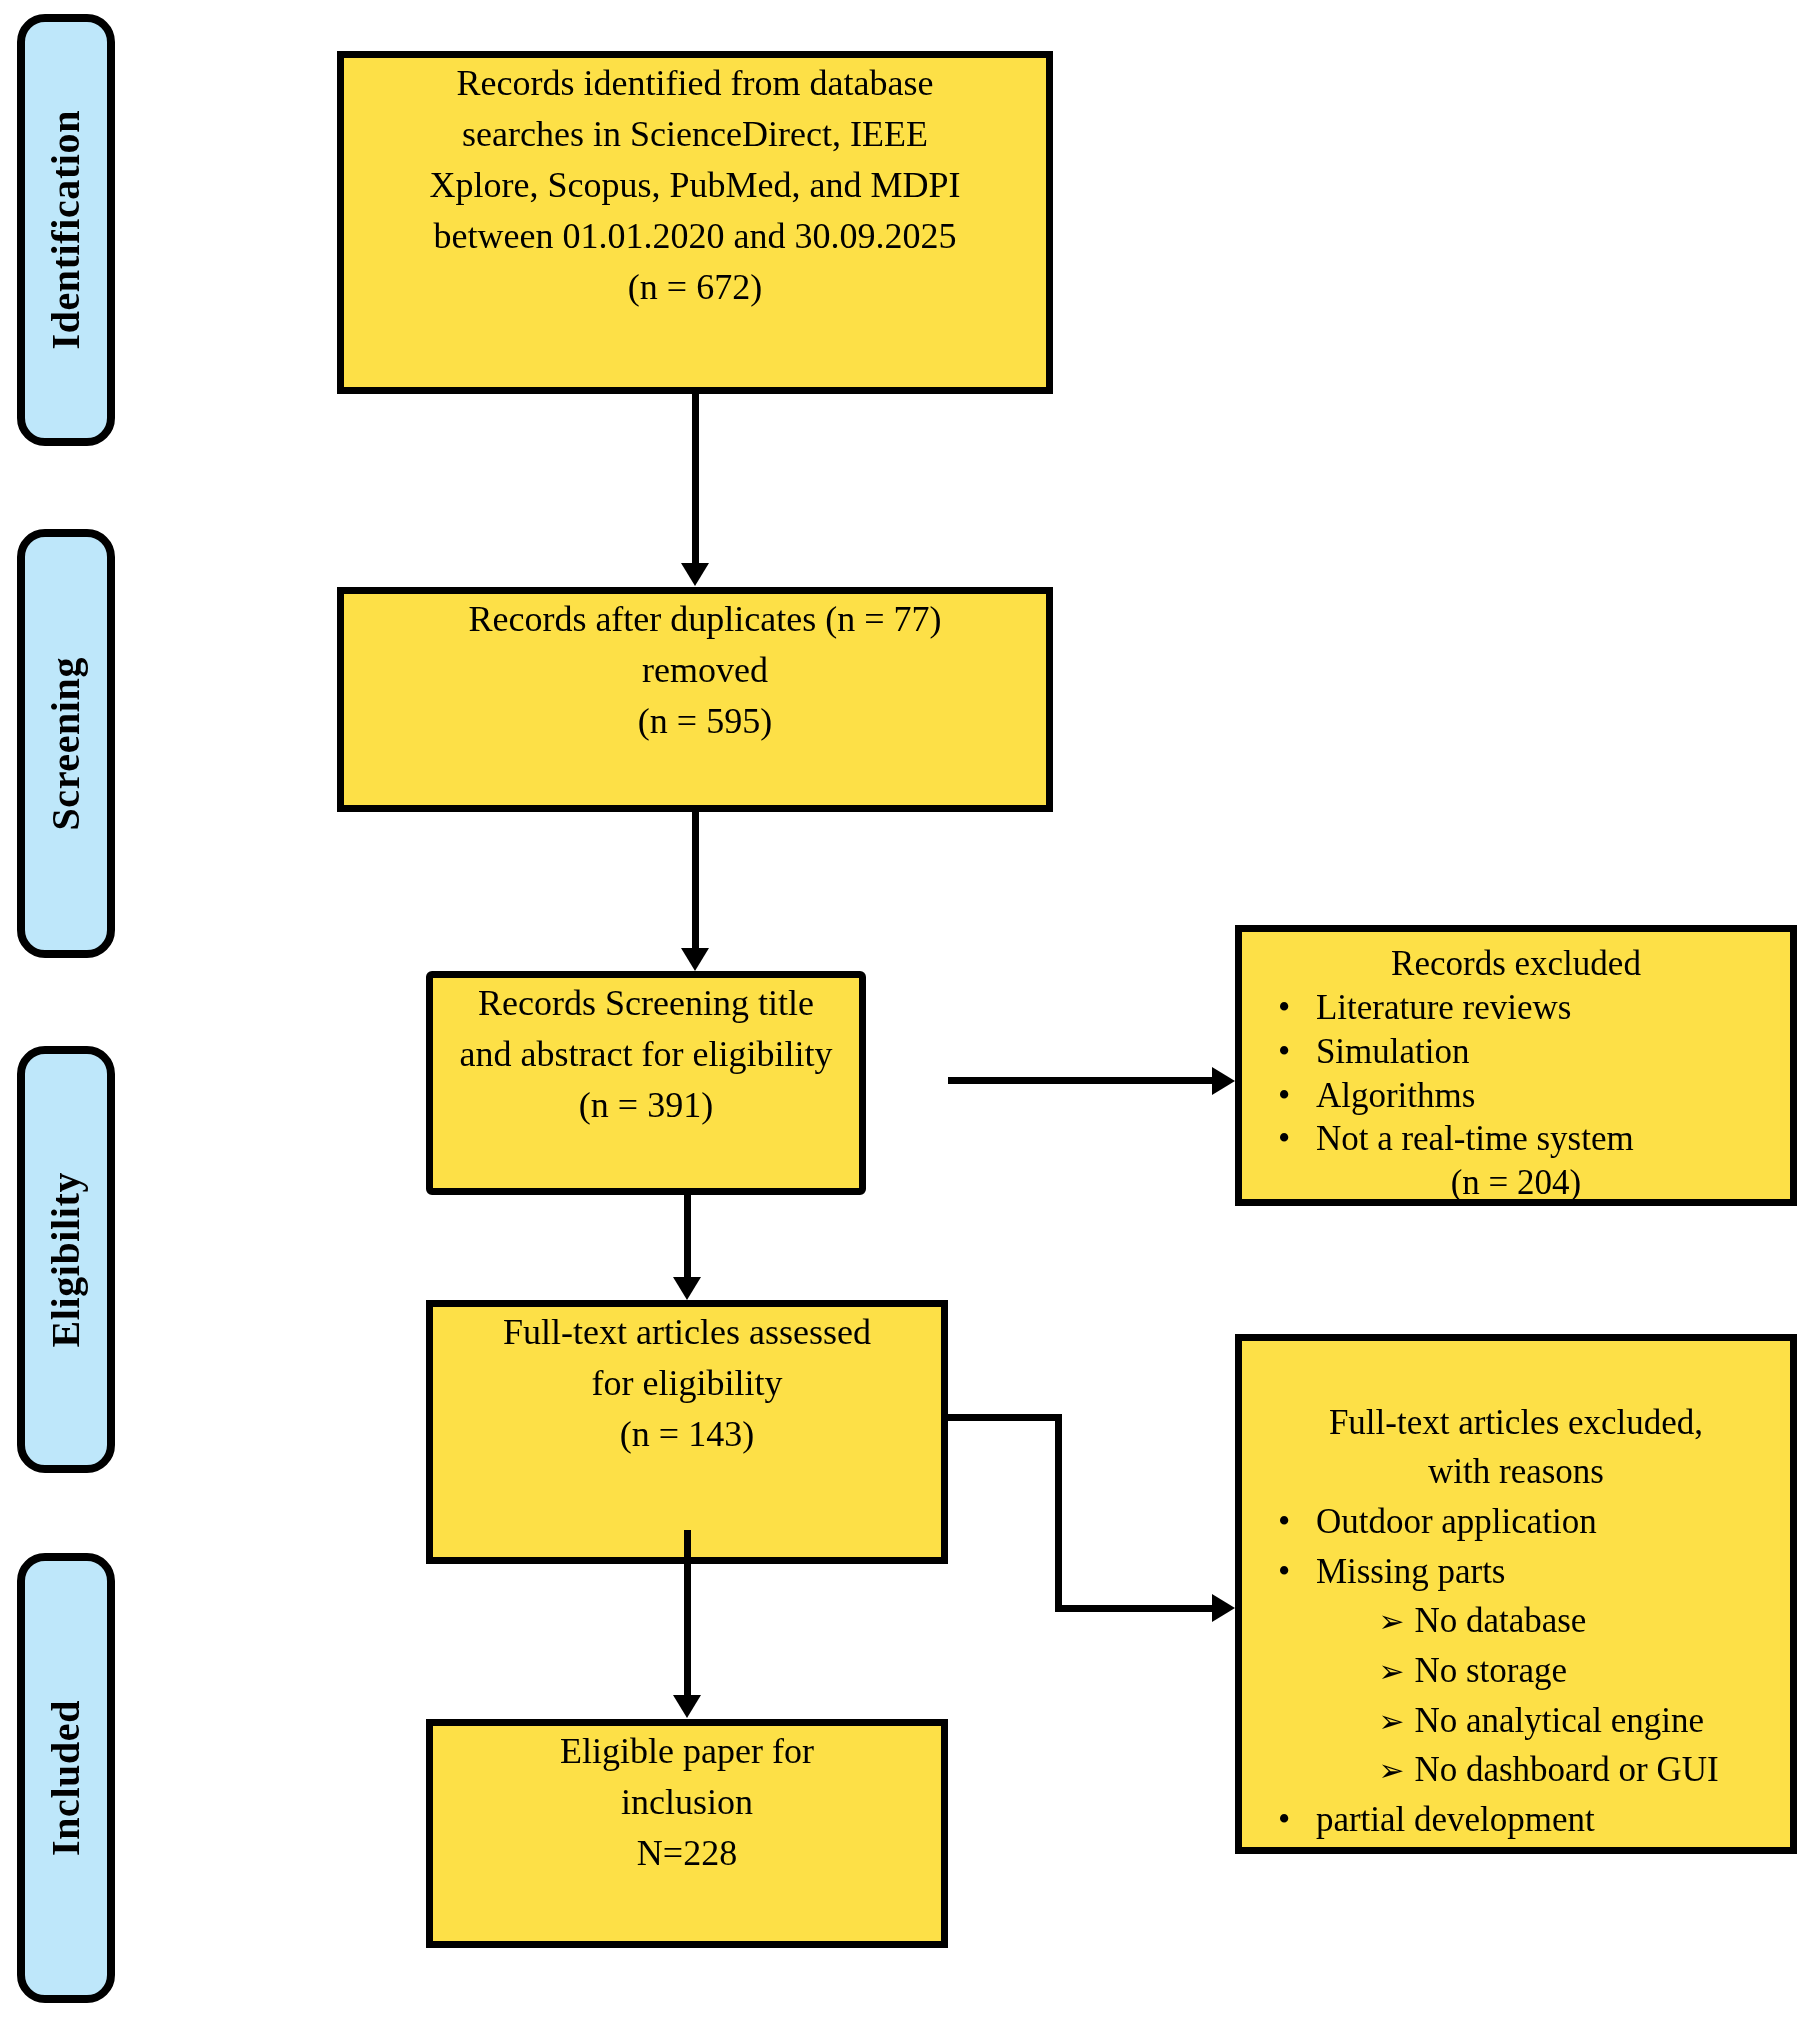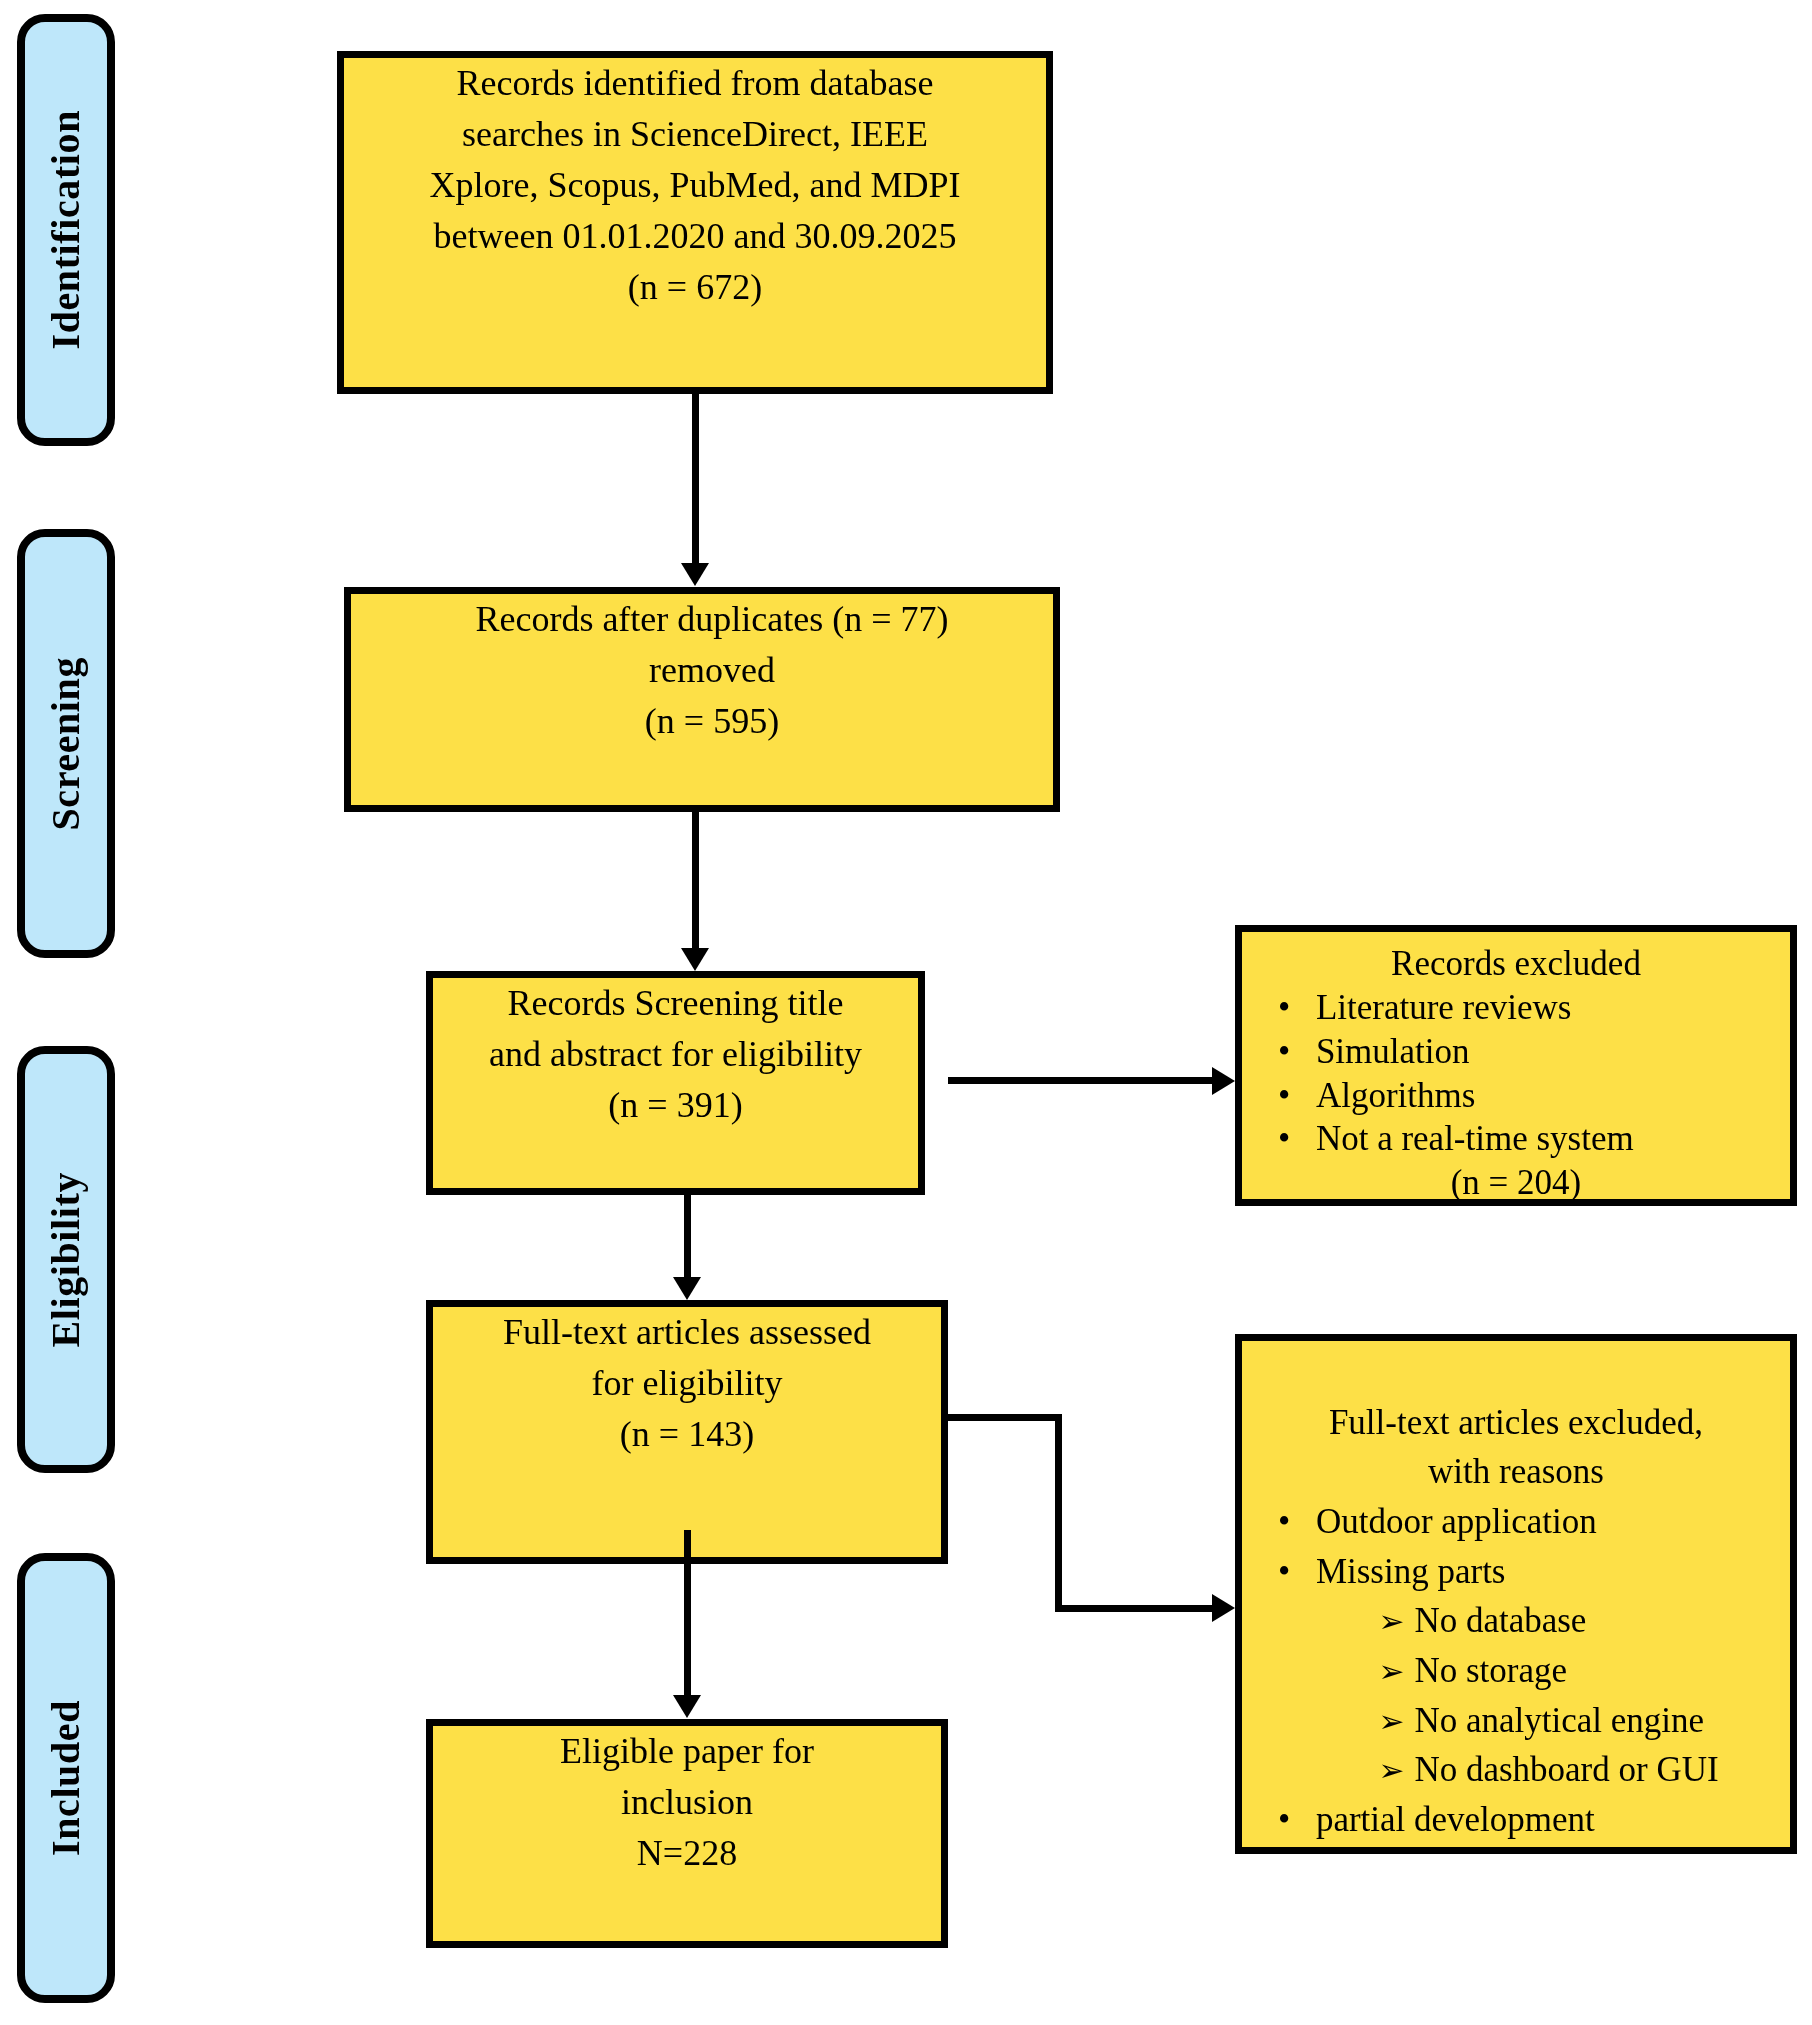--- a/index.html
+++ b/index.html
@@ -110,27 +110,27 @@
   </div>
 
   <div class="flow-box" style="left:337px;top:51px;width:716px;height:343px;">
     <div class="box-text">Records identified from database
 searches in ScienceDirect, IEEE
 Xplore, Scopus, PubMed, and MDPI
 between 01.01.2020 and 30.09.2025
 (n = 672)</div>
   </div>
 
-  <div class="flow-box" style="left:344px;top:587px;width:716px;height:225px;padding-left:20px;">
+  <div class="flow-box" style="left:337px;top:587px;width:716px;height:225px;padding-left:20px;">
     <div class="box-text">Records after duplicates (n = 77)
 removed
 (n = 595)</div>
   </div>
 
-  <div class="flow-box" style="left:426px;top:971px;width:499px;height:224px;">
+  <div class="flow-box" style="left:426px;top:971px;width:440px;height:224px;border-radius:6px;">
     <div class="box-text">Records Screening title
 and abstract for eligibility
 (n = 391)</div>
   </div>
 
   <div class="flow-box" style="left:426px;top:1300px;width:522px;height:264px;">
     <div class="box-text">Full-text articles assessed
 for eligibility
 (n = 143)</div>
   </div>

